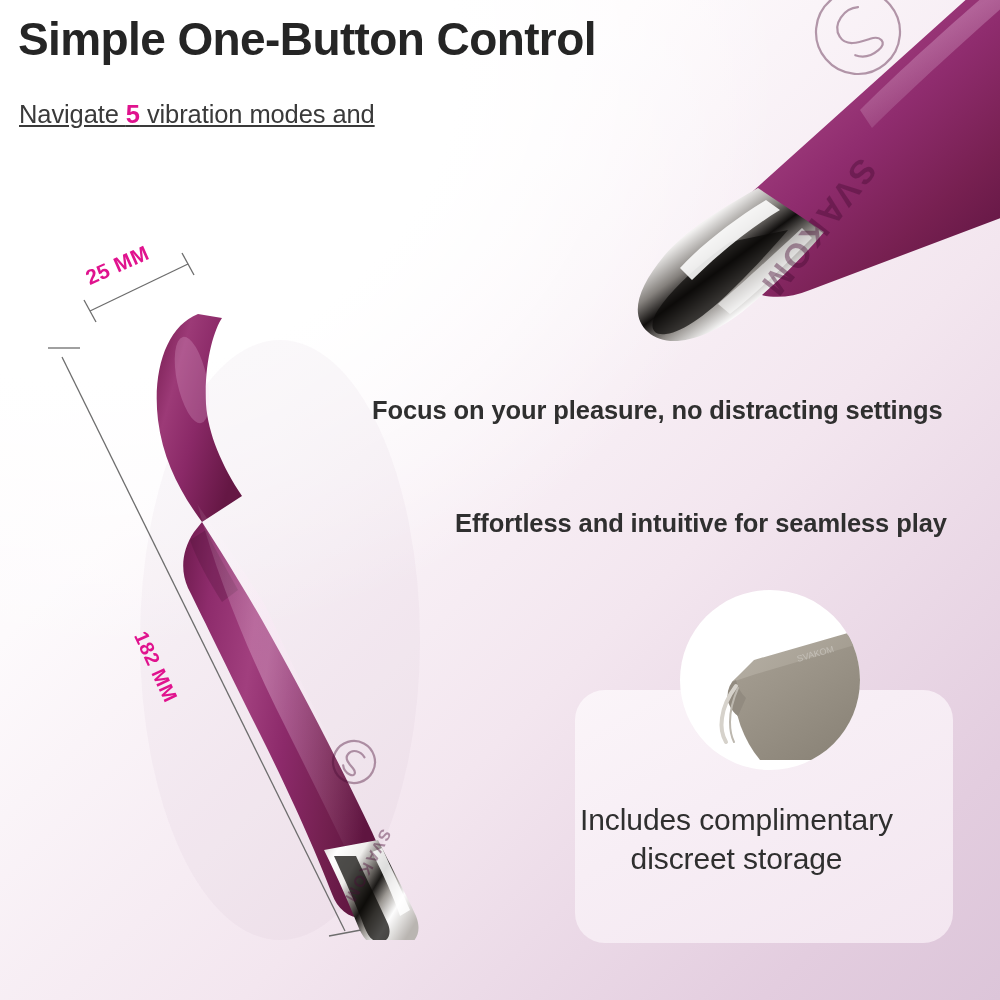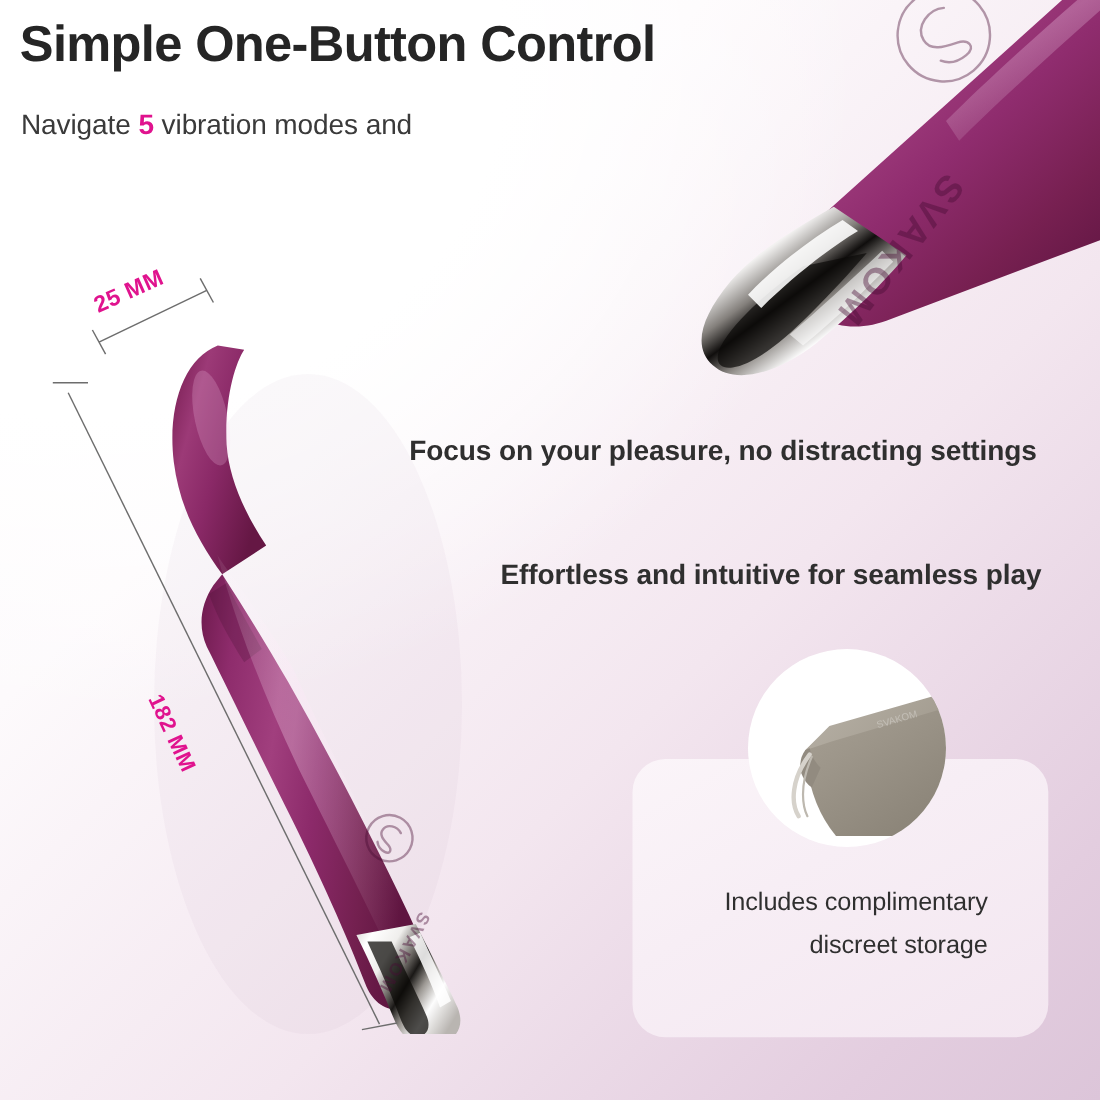--- a/index.html
+++ b/index.html
@@ -30,21 +30,21 @@
     white-space: nowrap;
   }
   .subline {
     position: absolute;
     left: 19px;
     font-size: 25.5px;
     color: #3a3a3a;
     white-space: nowrap;
     letter-spacing: -0.1px;
   }
-  .subline.l1 { top: 100px; }
+  .subline.l1 { top: 100px; text-decoration: underline; }
   .subline.l2 { top: 140px; }
   .hl {
     color: #e0138e;
     font-weight: bold;
   }
 
   
   .tagline {
     position: absolute;
     font-size: 25.5px;
@@ -100,22 +100,22 @@
     width: 378px;
     height: 253px;
     border-radius: 30px;
     background: linear-gradient(150deg, #fbf5f9 0%, #f7eef5 40%, #f3e6f0 100%);
   }
   .pouch-caption {
     position: absolute;
     left: 575px;
     top: 800px;
     width: 323px;
-    text-align: right;
-    font-size: 23px;
+    text-align: center;
+    font-size: 30px;
     line-height: 39px;
     color: #2f2f2f;
     letter-spacing: -0.1px;
   }
   .pouch-caption div { white-space: nowrap; }
 
   
   .pouch-circle {
     position: absolute;
     left: 680px;

